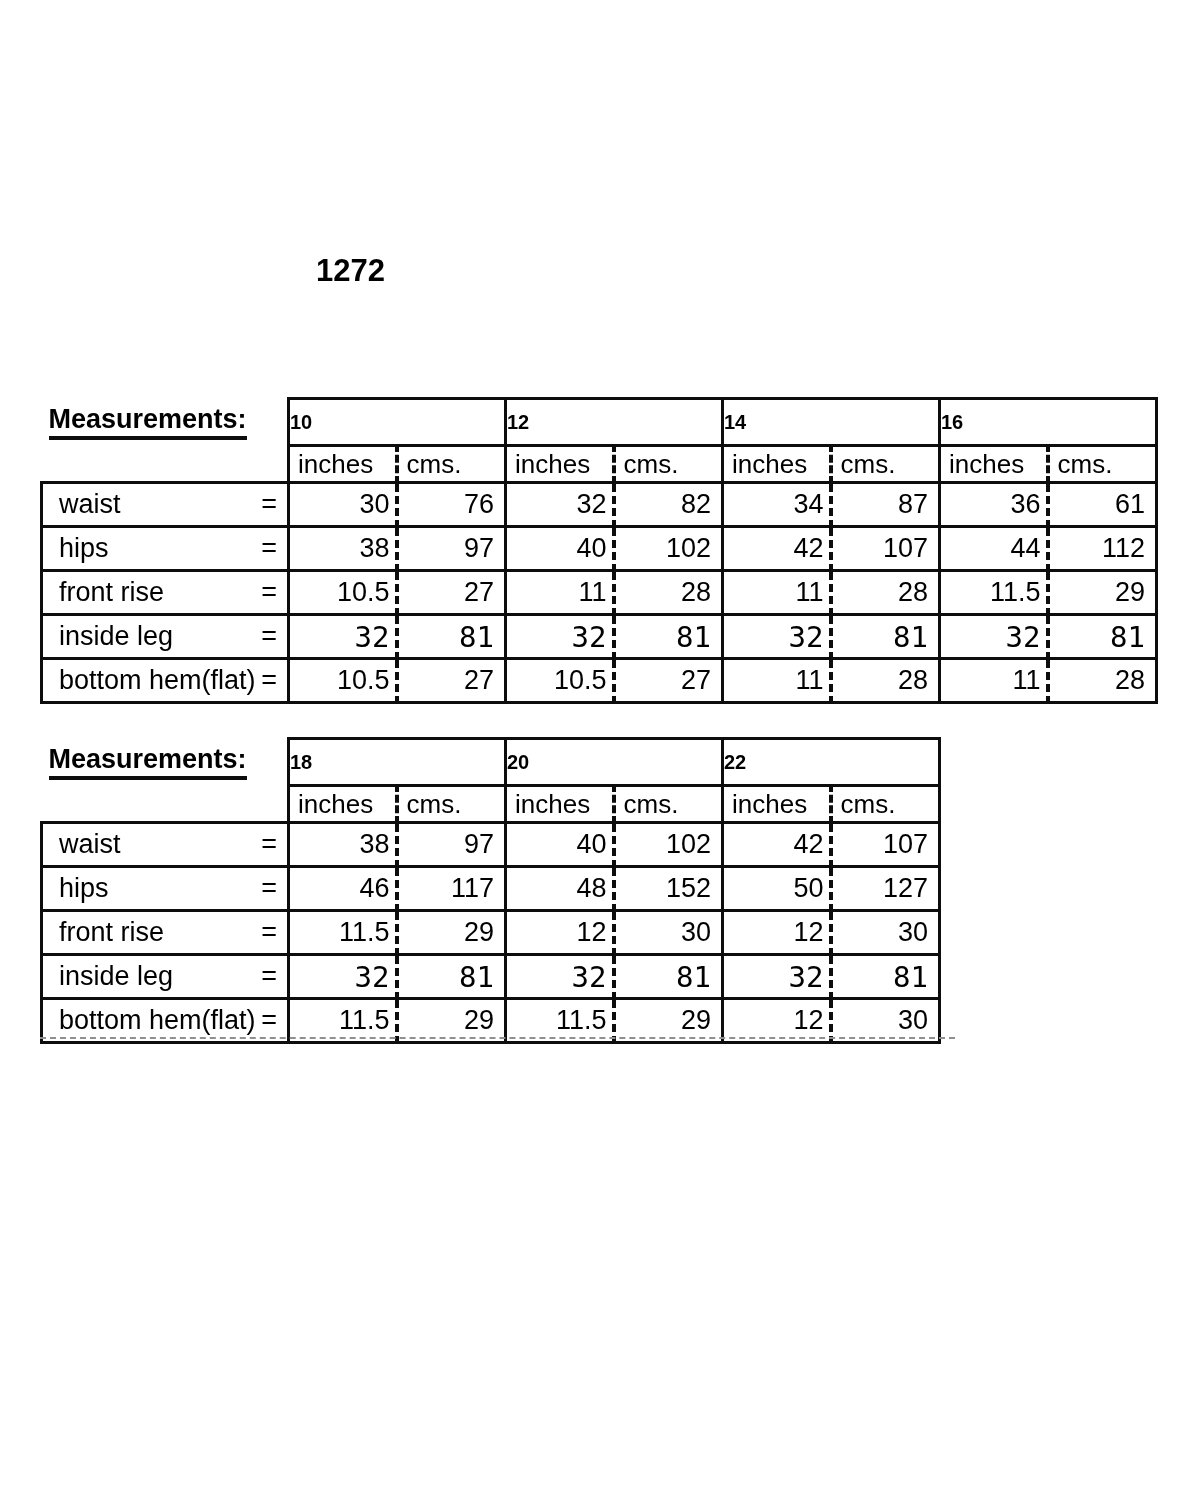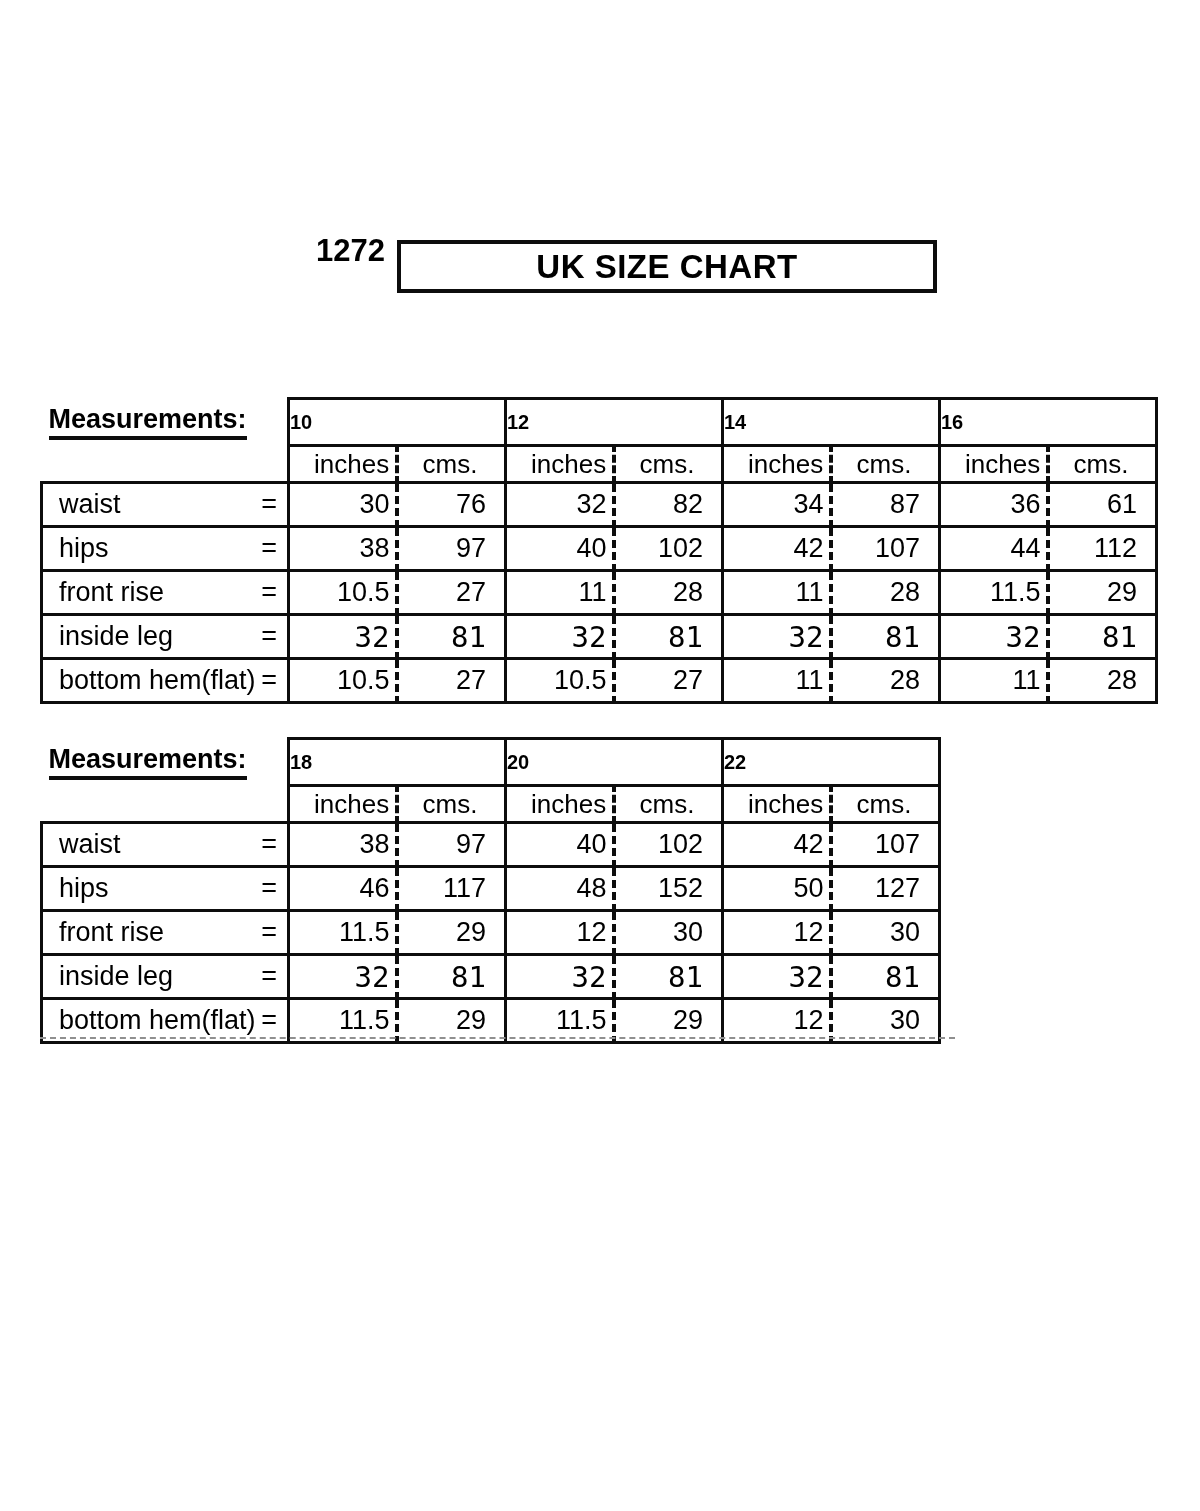--- a/index.html
+++ b/index.html
@@ -2,21 +2,21 @@
 <html><head>
 <meta charset="utf-8">
 <style>
   html,body { margin:0; padding:0; background:#ffffff; }
   .page {
     position:relative; width:1200px; height:1511px; background:#ffffff;
     font-family:"Liberation Sans", sans-serif; color:#000; overflow:hidden;
   }
   
   .code {
-    position:absolute; left:0; top:224px; width:385px; height:53px;
+    position:absolute; left:0; top:244px; width:385px; height:53px;
     line-height:53px; text-align:right; font-weight:bold; font-size:31px;
   }
   .title-box {
     position:absolute; left:397px; top:240px; width:540px; height:53px;
     border:4px solid #0d0d0d; box-sizing:border-box;
     display:flex; align-items:center; justify-content:center;
   }
   .title-box span { font-weight:bold; font-size:33px; letter-spacing:0.5px; }
 
   
@@ -24,47 +24,44 @@
   #t1 { left:40px; top:397px; width:1115px; }
   #t2 { left:40px; top:737px; width:898px; }
   td { border:3px solid #0d0d0d; padding:0; font-size:27px; color:#000; overflow:hidden; }
   td.blank { border:none; vertical-align:top; }
   .meas {
     display:inline-block; margin:5px 0 0 7px; font-weight:bold; font-size:27px;
     border-bottom:4px solid #0d0d0d; padding-bottom:1px;
   }
   td.size-h { text-align:left; font-weight:bold; font-size:20px; height:44px; }
   tr.r-unit td { height:34px; font-size:26px; }
-  td.unit { text-align:left; padding-left:24px; }
+  td.unit { text-align:left; padding-left:8px; }
   td.in { border-right:4px dashed #0d0d0d; }
   td.cm { border-left:4px dashed #0d0d0d;margin-left:44px; }
   tr.r-data td { height:41px; }
   td.rlbl > div {
     display:flex; justify-content:space-between; align-items:center;
     padding:0 10px 0 16px;
   }
   td.v { text-align:right; }
   td.v.in { padding-right:5px; }
-  td.v.cm { padding-right:18px; }
+  td.v.cm { padding-right:10px; }
   tr.mono td.v { font-family:"DejaVu Sans Mono", monospace; font-size:29px; }
 
   .pbreak {
     position:absolute; left:40px; top:1037px; width:915px; height:0;
     border-top:2px dashed #8f8f8f;
   }
 </style>
 </head>
 <body>
 
 <div class="page">
 
   <div class="code">1272</div>
-  <div class="title-box">
-    <span>UK SIZE CHART</span>
-  </div>
 
   <table class="size-table" id="t1">
     <colgroup>
       <col style="width:247px">
       <col style="width:108px">
         <col style="width:109px">
       <col style="width:108px">
         <col style="width:109px">
       <col style="width:108px">
         <col style="width:109px">

